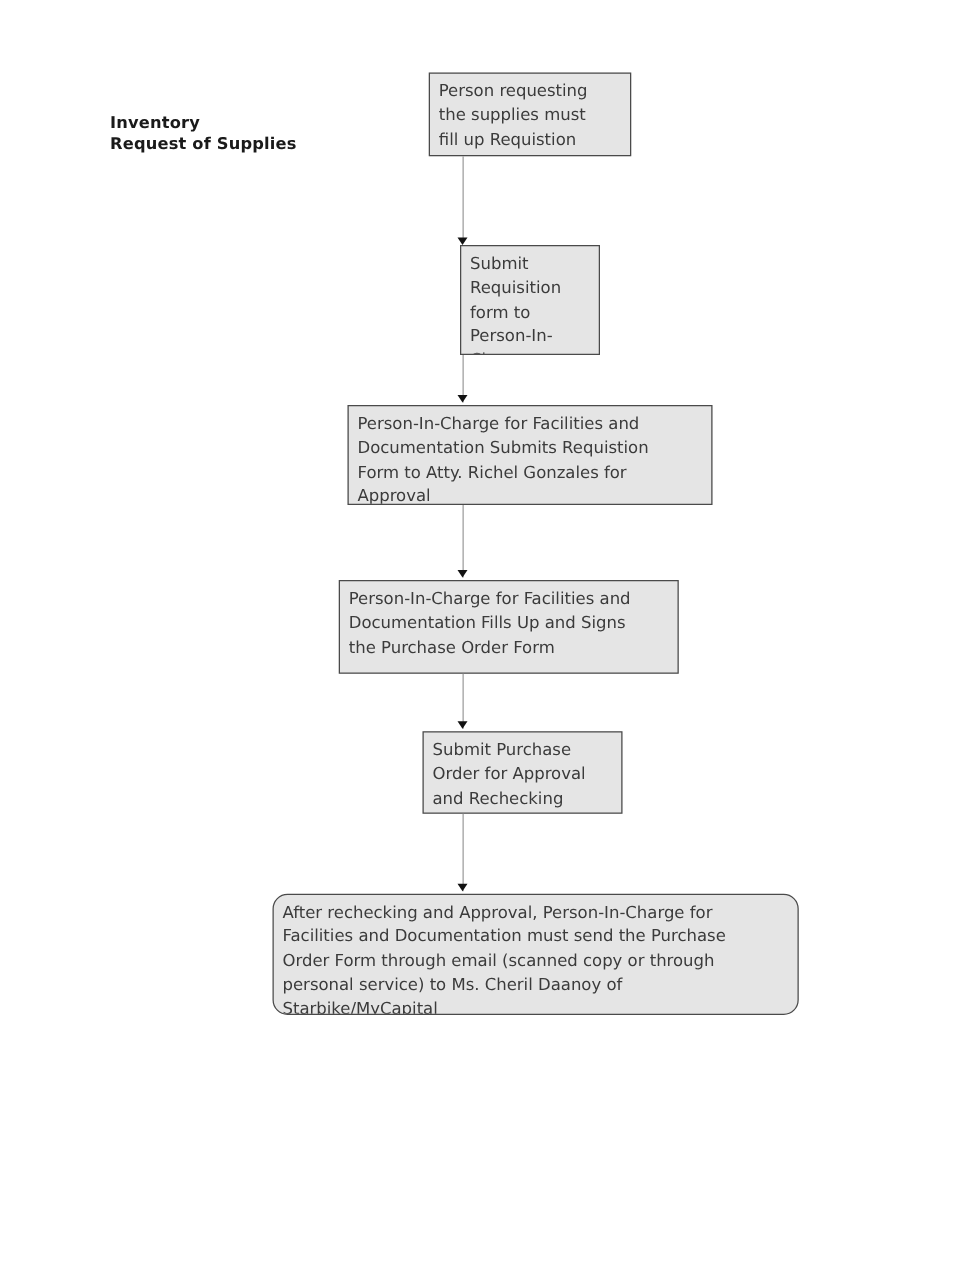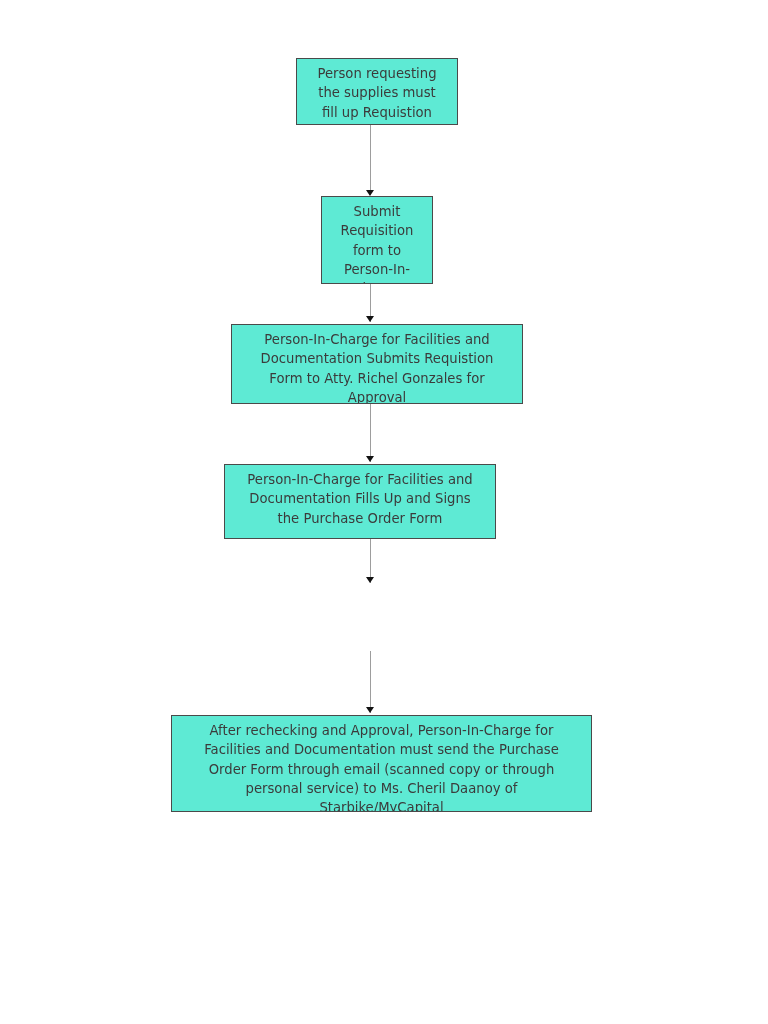--- a/index.html
+++ b/index.html
@@ -32,26 +32,27 @@
     line-height: 17px;
     letter-spacing: 0.15px;
     white-space: pre-line;
   }
 
   
   .node {
     position: absolute;
     box-sizing: border-box;
     border: 1px solid #4a4a4a;
-    background: #5eead4;
+    background: #e5e5e5;
     overflow: hidden;            
-    text-align: center;
+    text-align: left;
     color: #3b3b3b;
     font-size: 13.2px;
     line-height: 19.3px;
+    margin-left: 47px;
   }
   .node .node-text {
     display: block;
     padding: 5px 7px 0 7px;
     white-space: pre-line;
   }
 
   
   .connector {
     position: absolute;
@@ -65,20 +66,22 @@
     border-left: 4.5px solid transparent;
     border-right: 4.5px solid transparent;
     border-top: 6px solid #121212;
   }
 </style>
 </head>
 <body>
 
 <div id="canvas">
 
+  <div class="diagram-title">Inventory
+Request of Supplies</div>
 
   <div class="node" style="left:296px; top:58px; width:162px; height:67px;">
     <span class="node-text">Person requesting
 the supplies must
 fill up Requistion</span>
   </div>
 
   <div class="connector" style="left:370px; top:125px; height:66px;"></div>
   <div class="arrowhead" style="left:365.5px; top:190px;"></div>
 
@@ -105,25 +108,30 @@
 
   <div class="node" style="left:224px; top:464px; width:272px; height:75px;">
     <span class="node-text">Person-In-Charge for Facilities and
 Documentation Fills Up and Signs
 the Purchase Order Form</span>
   </div>
 
   <div class="connector" style="left:370px; top:539px; height:44px;"></div>
   <div class="arrowhead" style="left:365.5px; top:577px;"></div>
 
+  <div class="node" style="left:291px; top:585px; width:160px; height:66px;">
+    <span class="node-text">Submit Purchase
+Order for Approval
+and Rechecking</span>
+  </div>
 
   <div class="connector" style="left:370px; top:651px; height:62px;"></div>
   <div class="arrowhead" style="left:365.5px; top:707px;"></div>
 
-  <div class="node" style="left:171px; top:715px; width:421px; height:97px;">
+  <div class="node" style="left:171px; top:715px; width:421px; height:97px;border-radius:12px;">
     <span class="node-text">After rechecking and Approval, Person-In-Charge for
 Facilities and Documentation must send the Purchase
 Order Form through email (scanned copy or through
 personal service) to Ms. Cheril Daanoy of
 Starbike/MyCapital</span>
   </div>
 
 </div>
 
 </body></html>

